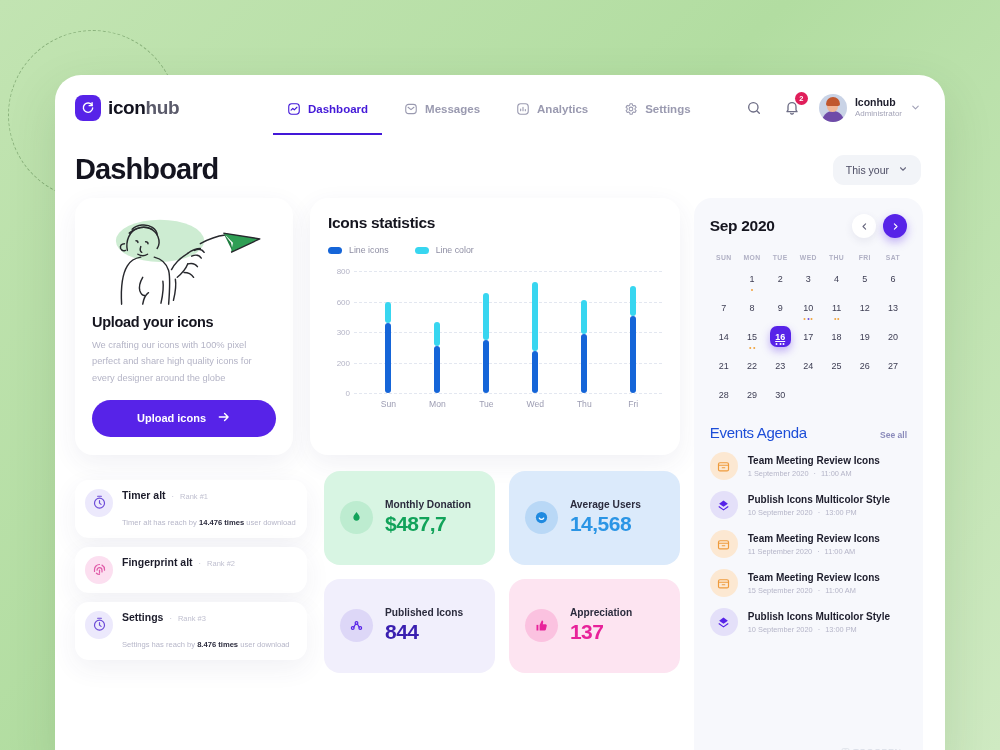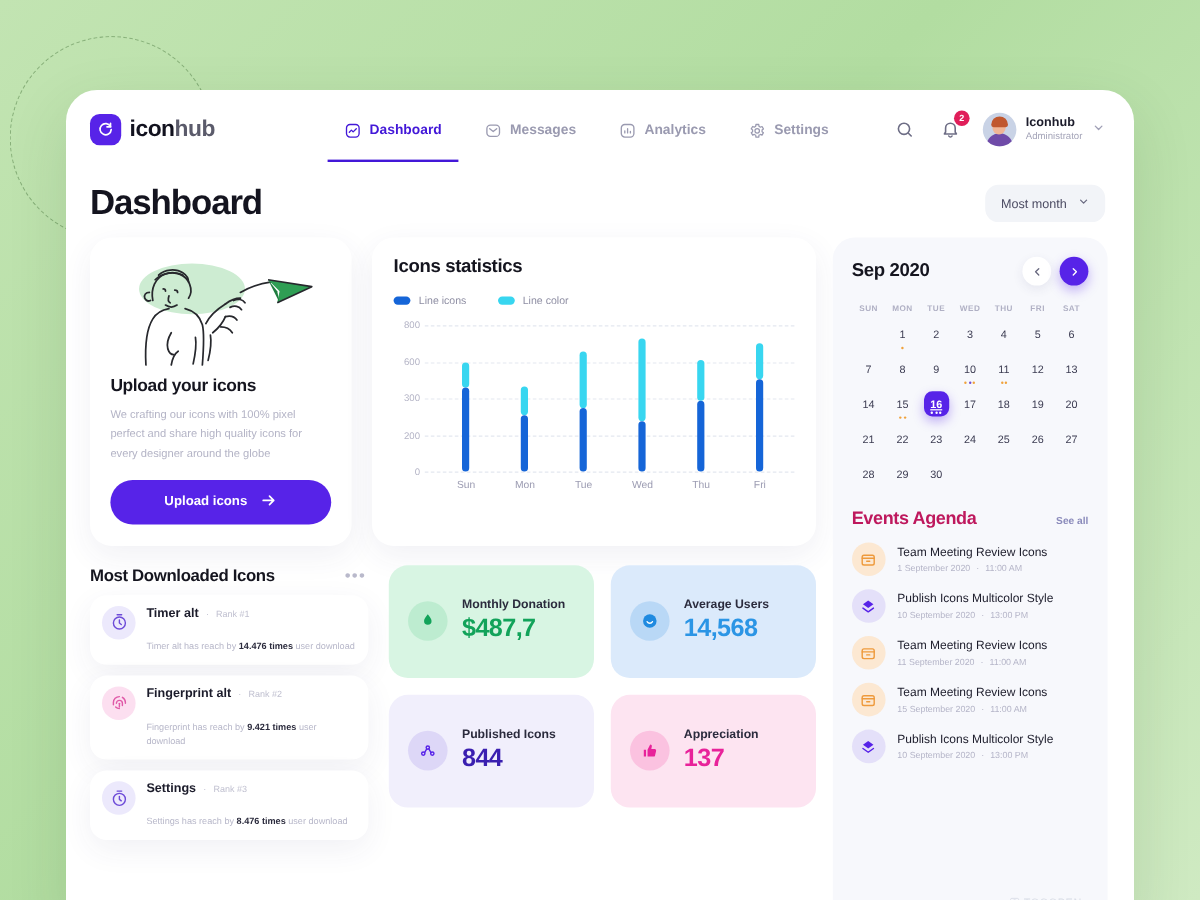--- a/index.html
+++ b/index.html
@@ -147,25 +147,25 @@
   .cal-cell { height:23px; display:flex; align-items:center; justify-content:center; position:relative; }
   .cal-day {
     width:21px; height:21px; border-radius:7px; display:flex; align-items:center; justify-content:center;
     font-size:9px; color:#3c3c52; cursor:pointer;
   }
   .cal-day.sel { background:#5723e8; color:#fff; font-weight:700; box-shadow:0 4px 9px rgba(87,35,232,.35);text-decoration:underline; }
   .cal-dots { position:absolute; bottom:-1px; left:50%; transform:translateX(-50%); display:flex; gap:1.5px; }
   .cdot { width:2px; height:2px; border-radius:50%; }
 
   .agenda-head { display:flex; align-items:baseline; margin-top:18px; }
-  .agenda-title { font-size:15px; font-weight:700; color:#be185d; letter-spacing:-.3px; }
+  .agenda-title { font-size:15px; font-weight:400; color:#1d4ed8; letter-spacing:-.3px; }
   .see-all { margin-left:auto; font-size:8.5px; color:#8b8bbb; font-weight:600; cursor:pointer; }
   .event { display:flex; gap:10px; align-items:center; margin-top:11px; }
   .ev-ic { width:28px; height:28px; border-radius:50%; display:flex; align-items:center; justify-content:center; flex:none; }
-  .ev-title { font-size:10px; font-weight:400; color:#1c1c2b; }
+  .ev-title { font-size:10px; font-weight:700; color:#1c1c2b; }
   .ev-meta { font-size:7.4px; color:#b5b5c8; margin-top:3px; }
   .ev-meta i { font-style:normal; margin:0 5px; }
 
   .watermark {
     position:absolute; right:22px; bottom:8px; font-size:9px; color:#d9dde6; letter-spacing:.5px;
     display:flex; align-items:center; gap:3px;
   }
 </style>
 </head>
 <body>
@@ -254,21 +254,21 @@
               <path d="M6 9l6 6 6-6"></path>
             </svg>
         </span>
       </div>
     </div>
   </div>
 
   <div class="page-head">
     <div class="page-title">Dashboard</div>
     <div class="period">
-      <span>Most month</span>
+      <span>This your</span>
       <span>
         <svg width="10" height="10" viewBox="0 0 24 24" fill="none" stroke="#6a6a80" stroke-width="2.6" stroke-linecap="round" stroke-linejoin="round">
             <path d="M6 9l6 6 6-6"></path>
           </svg>
       </span>
     </div>
   </div>
 
   <div class="body">
 
@@ -378,24 +378,20 @@
                 <div class="x-lab">Thu</div>
                 <div class="x-lab">Fri</div>
               </div>
             </div>
         </div>
       </div>
 
       <div style="display:flex; gap:17px; align-items:flex-start;">
 
         <div class="downloads">
-          <div class="dl-head">
-            <div class="dl-title">Most Downloaded Icons</div>
-            <div class="dots">•••</div>
-          </div>
           <div id="dl-list">
               <div class="dl-card shadow">
                 <div class="dl-ic" style="background:#ece9fc">
                   <svg width="15" height="15" viewBox="0 0 24 24">
                     <circle cx="12" cy="13" r="8" stroke="#6d4bd8" fill="none" stroke-width="1.9" stroke-linecap="round" stroke-linejoin="round"></circle>
                     <path d="M12 9v4l2.5 2" stroke="#6d4bd8" fill="none" stroke-width="1.9" stroke-linecap="round" stroke-linejoin="round"></path>
                     <path d="M9 2h6" stroke="#6d4bd8" fill="none" stroke-width="1.9" stroke-linecap="round" stroke-linejoin="round"></path>
                   </svg>
                 </div>
                 <div>
@@ -416,21 +412,20 @@
                     <path d="M12 13v5" stroke="#e05aa8" fill="none" stroke-width="1.9" stroke-linecap="round" stroke-linejoin="round"></path>
                     <path d="M7 18c1 1 2 2 5 2" stroke="#e05aa8" fill="none" stroke-width="1.9" stroke-linecap="round" stroke-linejoin="round"></path>
                   </svg>
                 </div>
                 <div>
                   <div style="display:flex;align-items:baseline;gap:6px">
                     <span class="dl-name">Fingerprint alt</span>
                     <span class="dl-rank">·</span>
                     <span class="dl-rank">Rank #2</span>
                   </div>
-                  <div class="dl-sub"><span>Fingerprint has reach by </span><b>9.421 times</b><span> user download</span></div>
                 </div>
               </div>
               <div class="dl-card shadow">
                 <div class="dl-ic" style="background:#ece9fc">
                   <svg width="15" height="15" viewBox="0 0 24 24">
                     <circle cx="12" cy="13" r="8" stroke="#6d4bd8" fill="none" stroke-width="1.9" stroke-linecap="round" stroke-linejoin="round"></circle>
                     <path d="M12 9v4l2.5 2" stroke="#6d4bd8" fill="none" stroke-width="1.9" stroke-linecap="round" stroke-linejoin="round"></path>
                     <path d="M9 2h6" stroke="#6d4bd8" fill="none" stroke-width="1.9" stroke-linecap="round" stroke-linejoin="round"></path>
                   </svg>
                 </div>

